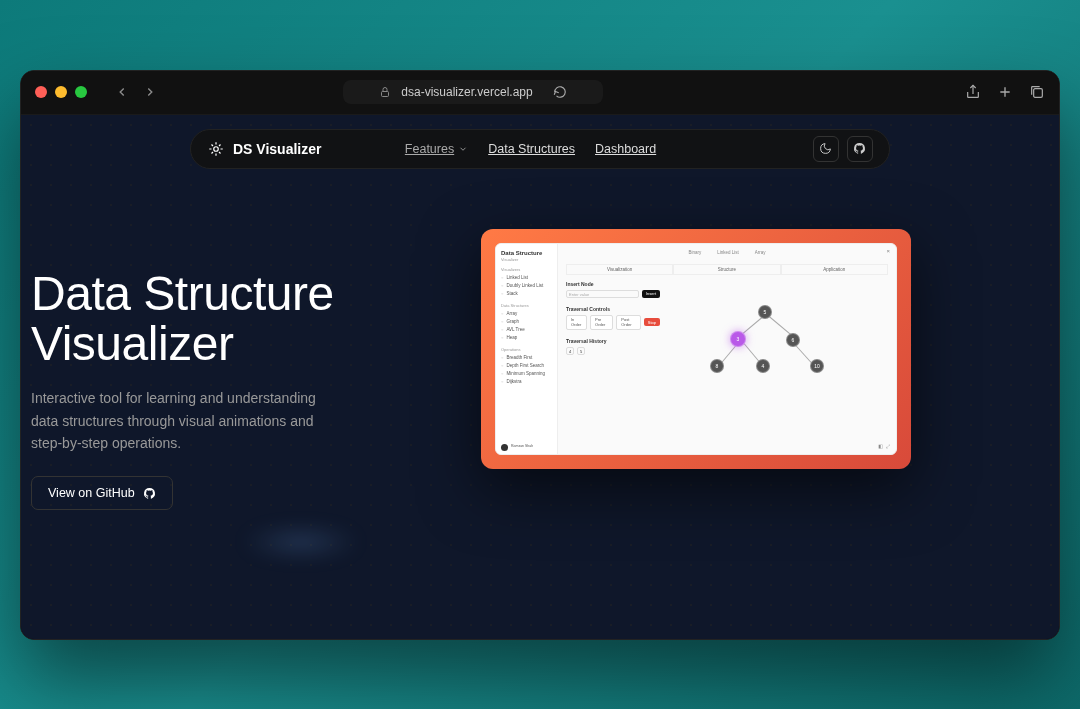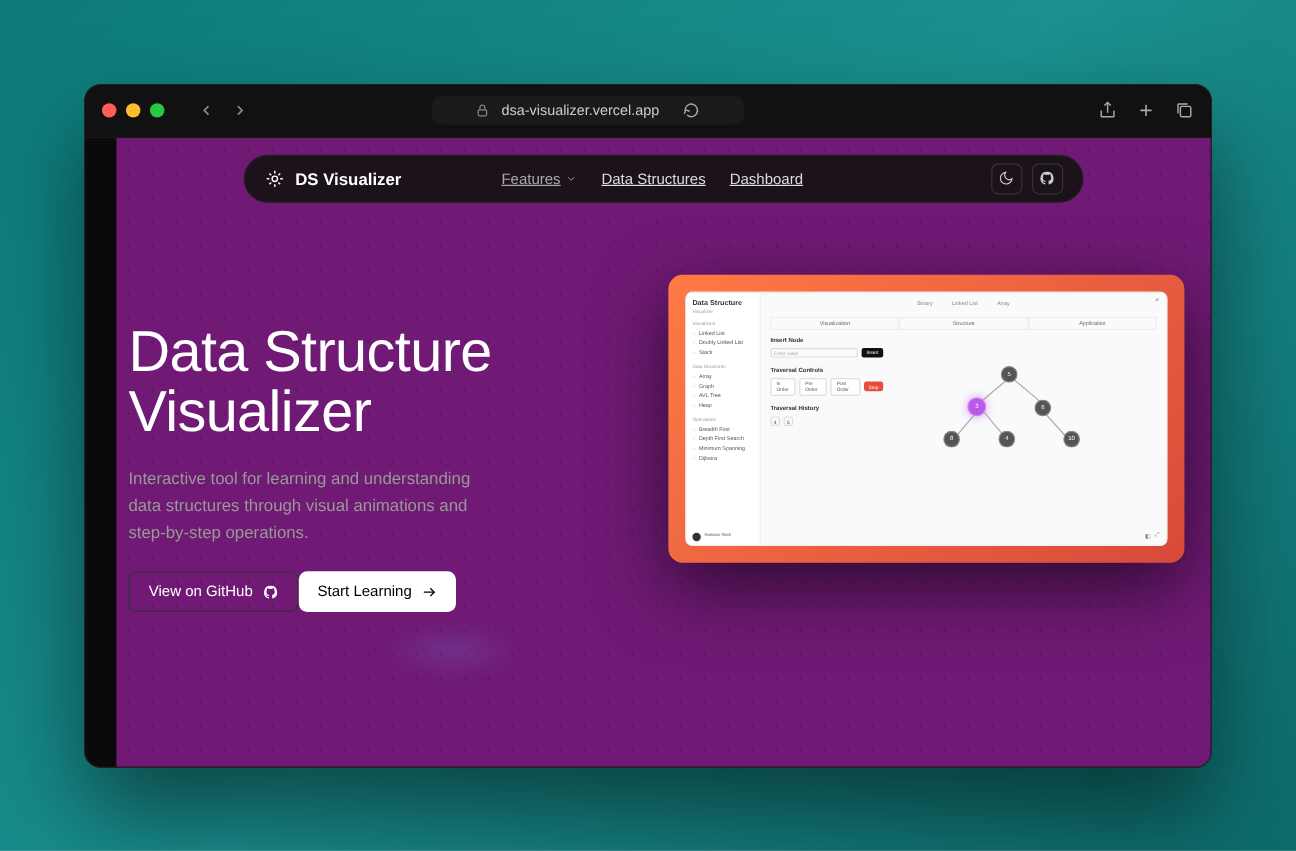--- a/index.html
+++ b/index.html
@@ -4,21 +4,21 @@
 <style>
   * { margin: 0; padding: 0; box-sizing: border-box; }
   body {
     width: 1080px; height: 709px;
     background: linear-gradient(135deg, #0d7a7a 0%, #1a9090 50%, #0d6b6b 100%);
     font-family: -apple-system, BlinkMacSystemFont, 'Segoe UI', sans-serif;
     display: flex; align-items: center; justify-content: center;
     overflow: hidden;
   }
   .browser-window {
-    width: 940px; height: 570px;
+    width: 1040px; height: 570px;
     background: #0a0a0a;
     border-radius: 14px;
     box-shadow: 0 40px 80px rgba(0,0,0,0.5);
     overflow: hidden;
     display: flex; flex-direction: column;
     border: 1px solid #222;
   }
   .browser-chrome {
     height: 44px;
     background: #111;
@@ -45,24 +45,23 @@
     min-width: 260px; justify-content: center;
     position: relative;
   }
   .addr-bar .lock { width: 12px; height: 12px; }
   .addr-bar .reload { width: 14px; height: 14px; margin-left: 10px; }
   .chrome-right { display: flex; gap: 16px; color: #aaa; margin-left: auto; }
   .chrome-right svg { width: 16px; height: 16px; cursor: pointer; }
 
   .page {
     flex: 1;
-    background: #701a75;
+    background: #0f172a;
     position: relative;
     overflow: hidden;
-    margin-left: 26px;
   }
   .dot-grid {
     position: absolute; inset: 0;
     background-image: radial-gradient(circle, #222 1px, transparent 1px);
     background-size: 20px 20px;
     opacity: 0.5;
   }
 
   .navbar {
     position: relative;
@@ -302,27 +301,20 @@
         <h1 class="hero-title">
           <span>Data Structure</span><br>
           <span>Visualizer</span>
         </h1>
         <p class="hero-sub">Interactive tool for learning and understanding data structures through visual animations and step-by-step operations.</p>
         <div class="hero-cta">
           <div class="btn btn-outline">
             <span>View on GitHub</span>
             <svg viewBox="0 0 24 24" fill="currentColor">
                 <path d="M12 2a10 10 0 0 0-3.2 19.5c.5.1.7-.2.7-.5v-1.8c-2.8.6-3.4-1.3-3.4-1.3-.5-1.2-1.1-1.5-1.1-1.5-.9-.6.1-.6.1-.6 1 .1 1.5 1 1.5 1 .9 1.5 2.4 1.1 3 .8.1-.6.4-1.1.6-1.3-2.2-.3-4.6-1.1-4.6-5 0-1.1.4-2 1-2.7-.1-.3-.4-1.3.1-2.7 0 0 .8-.3 2.8 1a9.6 9.6 0 0 1 5 0c1.9-1.3 2.8-1 2.8-1 .5 1.4.2 2.4.1 2.7.6.7 1 1.6 1 2.7 0 3.9-2.3 4.7-4.6 5 .4.3.7.9.7 1.9v2.8c0 .3.2.6.7.5A10 10 0 0 0 12 2z"></path>
-              </svg>
-          </div>
-          <div class="btn btn-solid">
-            <span>Start Learning</span>
-            <svg viewBox="0 0 24 24" fill="none" stroke="currentColor" stroke-width="2">
-                <line x1="4" y1="12" x2="20" y2="12"></line>
-                <polyline points="14 6 20 12 14 18"></polyline>
               </svg>
           </div>
         </div>
         <div class="cta-glow"></div>
       </div>
 
       <div class="hero-right">
         <div class="preview-card">
           <div class="preview-inner">
             <span class="prev-close">×</span>

